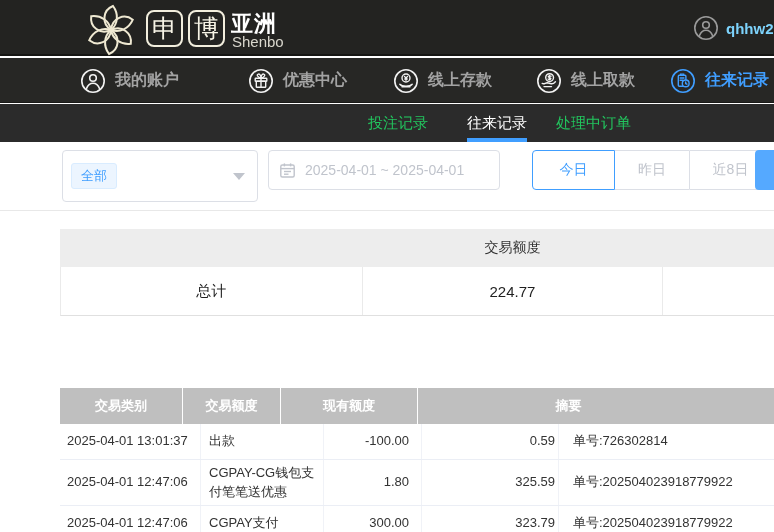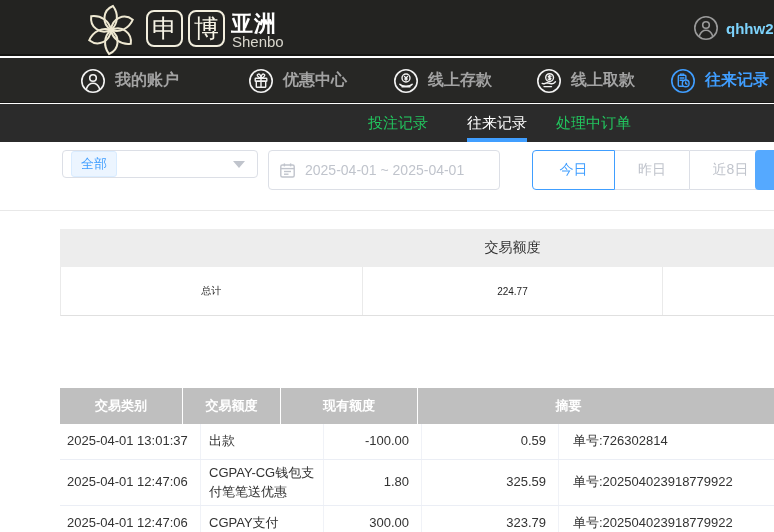--- a/index.html
+++ b/index.html
@@ -34,21 +34,21 @@
   .nav-item.active .nav-label { color:#409eff; }
   .nav-1 { left:80px; } .nav-2 { left:248px; } .nav-3 { left:393px; } .nav-4 { left:536px; } .nav-5 { left:670px; }
 
   
   .subtab { top:0; height:38px; display:flex; align-items:center; color:#22c55e; font-size:15px; cursor:pointer; }
   .subtab-1 { left:368px; } .subtab-2 { left:467px; } .subtab-3 { left:556px; }
   .subtab.active { color:#ffffff; }
   .subtab.active::after { content:""; position:absolute; left:0; right:0; bottom:0; height:4px; background:#409eff; }
 
   
-  .select-box { left:62px; top:150px; width:196px; height:28px; background:#fff;
+  .select-box { left:62px; top:150px; width:196px; height:52px; background:#fff;
                 border:1px solid #dcdfe6; border-radius:4px; display:flex; align-items:center; padding:0 12px 0 8px; }
   .type-tag { background:#ecf5ff; border:1px solid #d9ecff; color:#409eff; font-size:13px;
               padding:3px 9px; border-radius:3px; }
   .caret-down { margin-left:auto; width:0; height:0; border-left:6px solid transparent;
                 border-right:6px solid transparent; border-top:7px solid #c0c4cc; }
   .date-box { left:268px; top:150px; width:232px; height:40px; background:#fff;
               border:1px solid #dcdfe6; border-radius:4px; display:flex; align-items:center;
               gap:9px; padding:0 10px; color:#c0c4cc; font-size:14px; white-space:nowrap; }
   .quick-group { left:532px; top:150px; display:flex; }
   .qbtn { height:40px; background:#fff; font-size:14px; display:flex; align-items:center;
@@ -59,39 +59,39 @@
   .search-btn { left:755px; top:150px; width:52px; height:40px; background:#55a9ff;
                 border:none; border-radius:4px; cursor:pointer; }
   .filter-sep { left:0; top:210px; width:860px; border-top:1px solid #e8e8e8; }
 
   
   .sum-table { left:60px; top:229px; width:800px; }
   .sum-head { position:relative; height:38px; background:#ededed; }
   .sum-head-label { position:absolute; left:302px; width:301px; top:0; height:38px;
                     display:flex; align-items:center; justify-content:center; font-size:14px; color:#333; }
   .sum-row { display:flex; height:49px; border-left:1px solid #eaeaea; border-bottom:1px solid #e0e0e0; background:#fff; }
-  .sum-cell { display:flex; align-items:center; justify-content:center; font-size:10px; color:#1f1f1f; }
+  .sum-cell { display:flex; align-items:center; justify-content:center; font-size:15px; color:#1f1f1f; }
   .sum-c1 { width:302px; border-right:1px solid #eaeaea; }
   .sum-c2 { width:301px; border-right:1px solid #eaeaea; }
   .sum-c3 { width:197px; }
 
   
   .tx-table { left:60px; top:388px; width:800px; font-size:13px; }
   .tx-head { display:flex; height:36px; background:#bfbfbf; }
   .tx-head .hc { color:#fff; font-weight:700; display:flex; align-items:center; justify-content:center;
                  border-right:1px solid #fff; }
   .tx-head .hc:last-child { border-right:none; }
   .tx-row { display:flex; background:#fff; border-bottom:1px solid #ebeef5; }
   .tx-row .tc { display:flex; align-items:center; border-right:1px solid #f0f2f7; padding:6px 0; line-height:1.45; }
   .tx-row .tc:last-child { border-right:none; }
   .w1 { width:141px; } .w2 { width:123px; } .w3 { width:98px; } .w4 { width:137px; } .w5 { width:301px; }
   .tc.w1 { padding-left:7px; }
   .tc.w2 { padding-left:8px; padding-right:8px; }
   .tc.w3 { justify-content:flex-end; padding-right:12px; }
-  .tc.w4 { justify-content:flex-end; padding-right:12px; }
+  .tc.w4 { justify-content:flex-end; padding-right:3px; }
   .tc.w5 { padding-left:14px; }
   .tx-row.r1 { height:36px; } .tx-row.r2 { height:46px; } .tx-row.r3 { height:36px; }
 
   svg { display:block; }
 </style>
 </head>
 <body>
 
 <div class="abs band-top">
   <span class="abs logo-flower">

